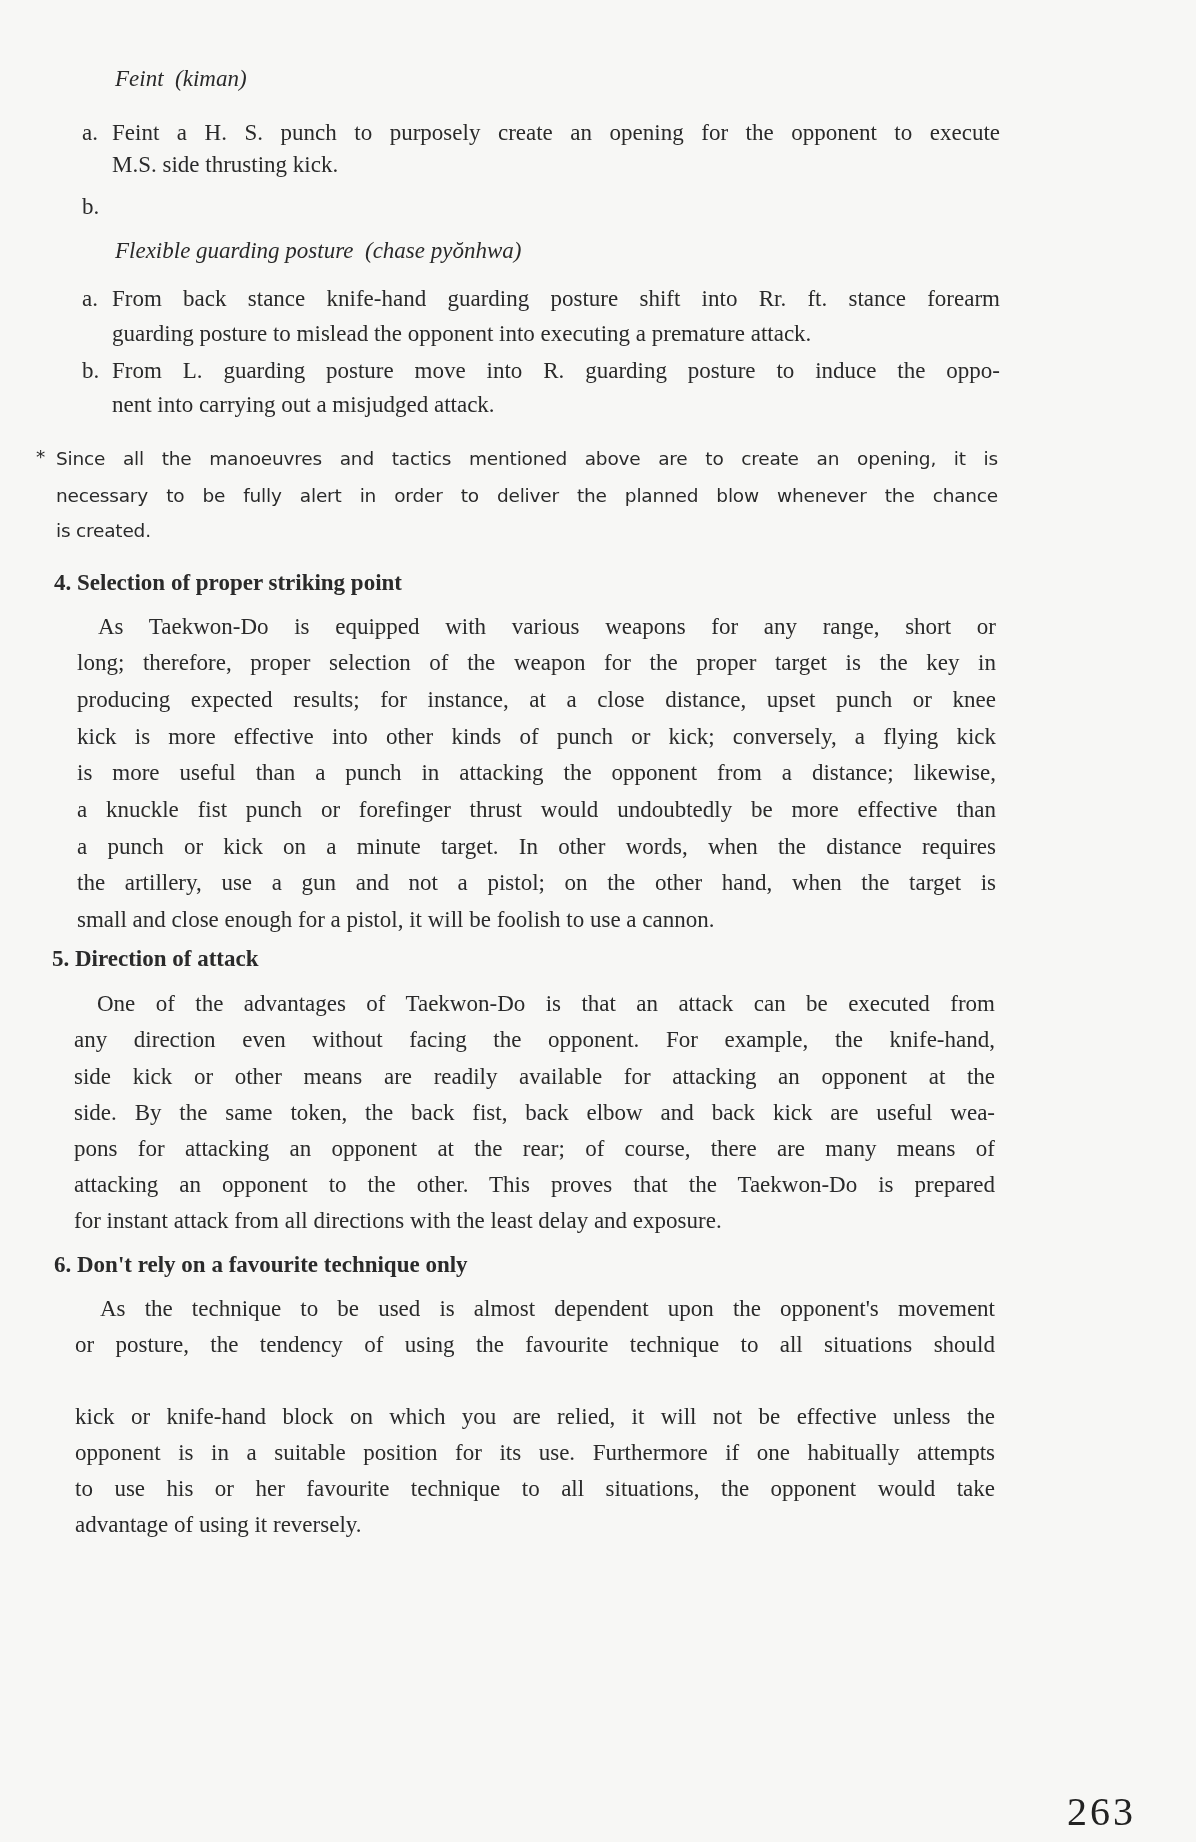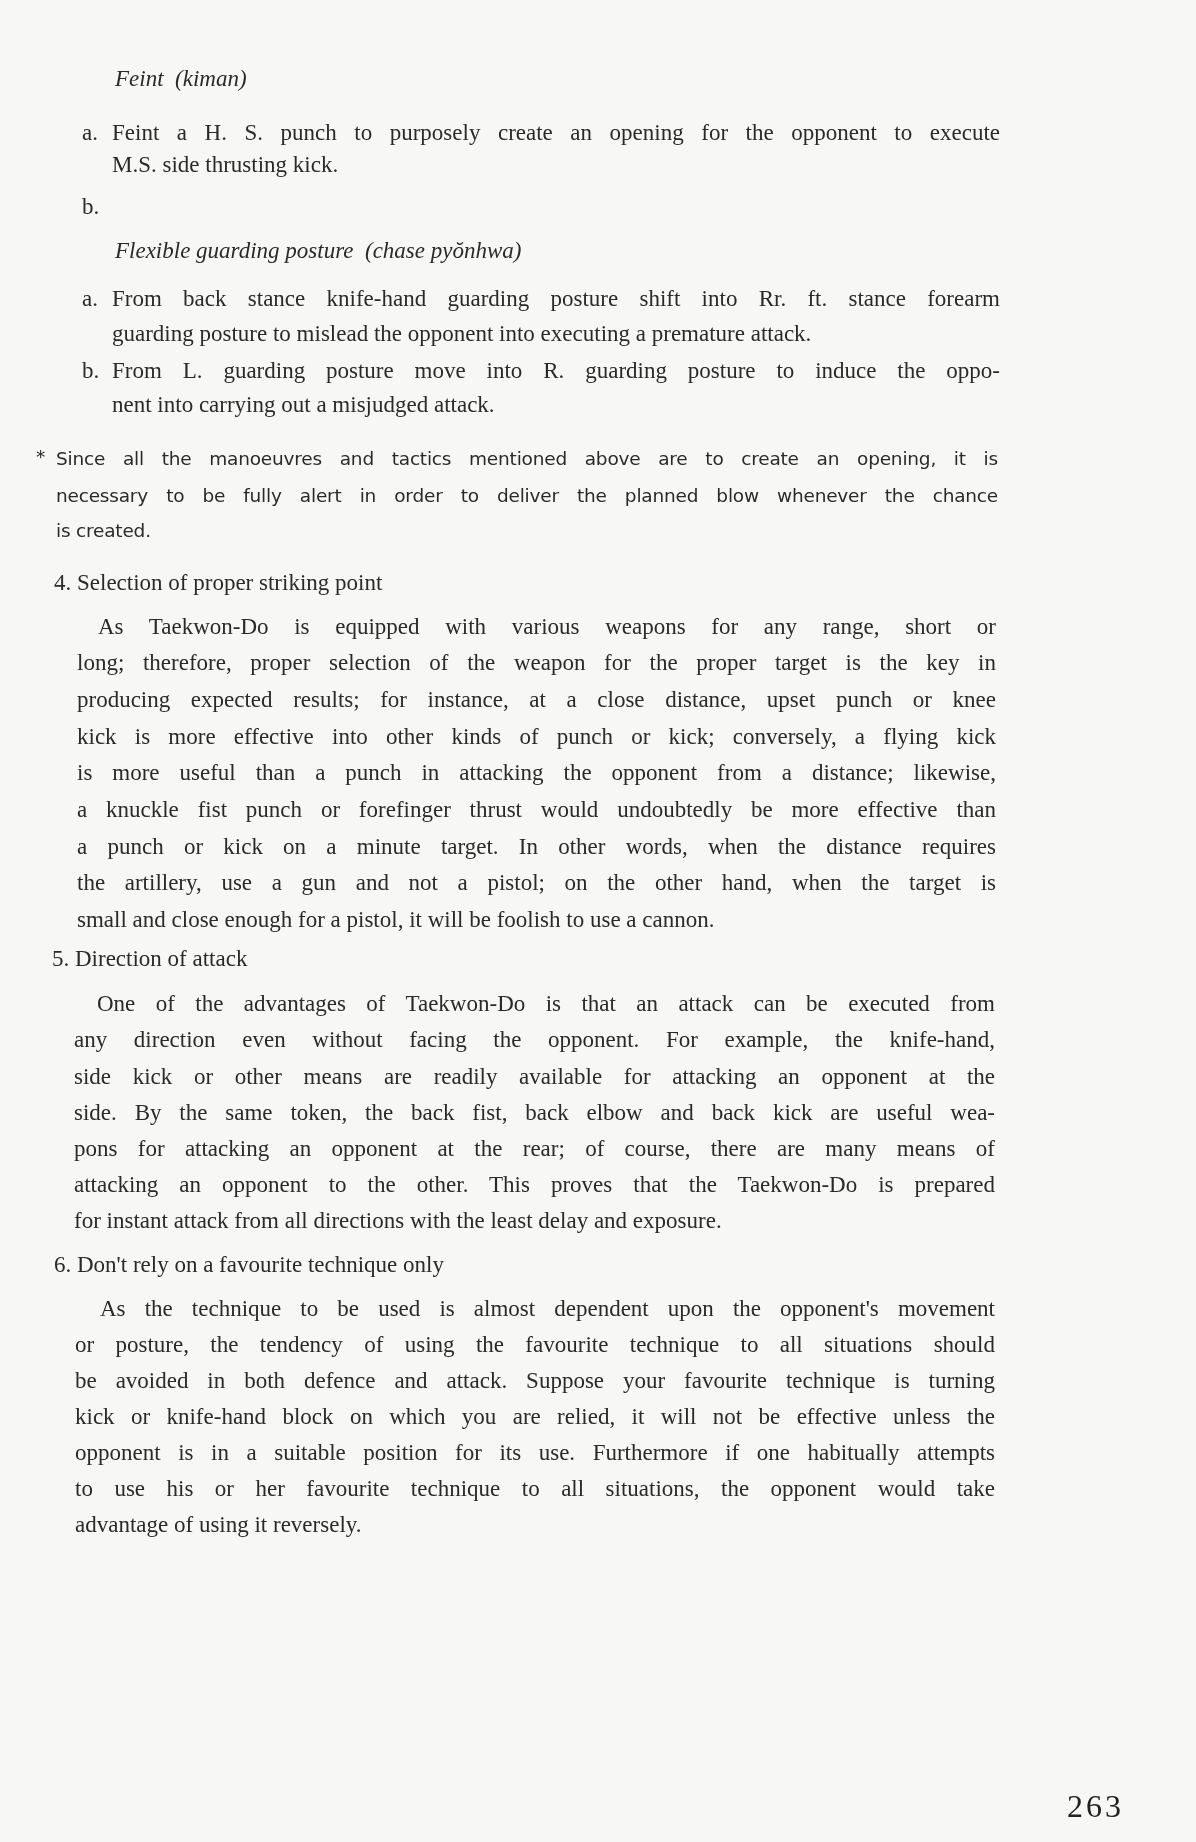--- a/index.html
+++ b/index.html
@@ -8,23 +8,23 @@
     background: #f7f7f5;
     font-family: "Liberation Serif", "DejaVu Serif", serif;
     color: #2a2a2a;
     position: relative;
     overflow: hidden;
   }
   .page { position: absolute; left: 0; top: 0; width: 1196px; height: 1842px; }
   .line { position: absolute; font-size: 23px; line-height: 30px; white-space: nowrap; }
   .just { text-align: justify; text-align-last: justify; }
   .it { font-style: italic; }
-  .head { font-weight: normal; font-size: 23px; }
+  .head { font-weight: bold; font-size: 23px; }
   .note { font-family: "DejaVu Sans", sans-serif; font-size: 18.5px; letter-spacing: -0.2px; }
-  .pnum { position: absolute; left: 1067px; top: 1788px; font-size: 32px; letter-spacing: 3px; color: #222; }
+  .pnum { position: absolute; left: 1067px; top: 1788px; font-size: 40px; letter-spacing: 3px; color: #222; }
 </style>
 </head>
 <body>
 
 <div class="page">
 
   <div class="line it" style="left:115px; top:64px;">
     <span>Feint</span>&nbsp;
     <span>(kiman)</span>
   </div>
@@ -69,20 +69,19 @@
   <div class="line just" style="left:74px; top:1025px; width:921px;">any direction even without facing the opponent. For example, the knife-hand,</div>
   <div class="line just" style="left:74px; top:1062px; width:921px;">side kick or other means are readily available for attacking an opponent at the</div>
   <div class="line just" style="left:74px; top:1098px; width:921px;">side. By the same token, the back fist, back elbow and back kick are useful wea-</div>
   <div class="line just" style="left:74px; top:1134px; width:921px;">pons for attacking an opponent at the rear; of course, there are many means of</div>
   <div class="line just" style="left:74px; top:1170px; width:921px;">attacking an opponent to the other. This proves that the Taekwon-Do is prepared</div>
   <div class="line" style="left:74px; top:1206px;">for instant attack from all directions with the least delay and exposure.</div>
 
   <div class="line head" style="left:54px; top:1250px;">6. Don't rely on a favourite technique only</div>
   <div class="line just" style="left:100px; top:1294px; width:895px;">As the technique to be used is almost dependent upon the opponent's movement</div>
   <div class="line just" style="left:75px; top:1330px; width:920px;">or posture, the tendency of using the favourite technique to all situations should</div>
-  <div class="line just" style="left:75px; top:1366px; width:920px;">be avoided in both defence and attack. Suppose your favourite technique is turning</div>
   <div class="line just" style="left:75px; top:1402px; width:920px;">kick or knife-hand block on which you are relied, it will not be effective unless the</div>
   <div class="line just" style="left:75px; top:1438px; width:920px;">opponent is in a suitable position for its use. Furthermore if one habitually attempts</div>
   <div class="line just" style="left:75px; top:1474px; width:920px;">to use his or her favourite technique to all situations, the opponent would take</div>
   <div class="line" style="left:75px; top:1510px;text-align:right;">advantage of using it reversely.</div>
 
   <div class="pnum">263</div>
 </div>
 
 </body></html>

